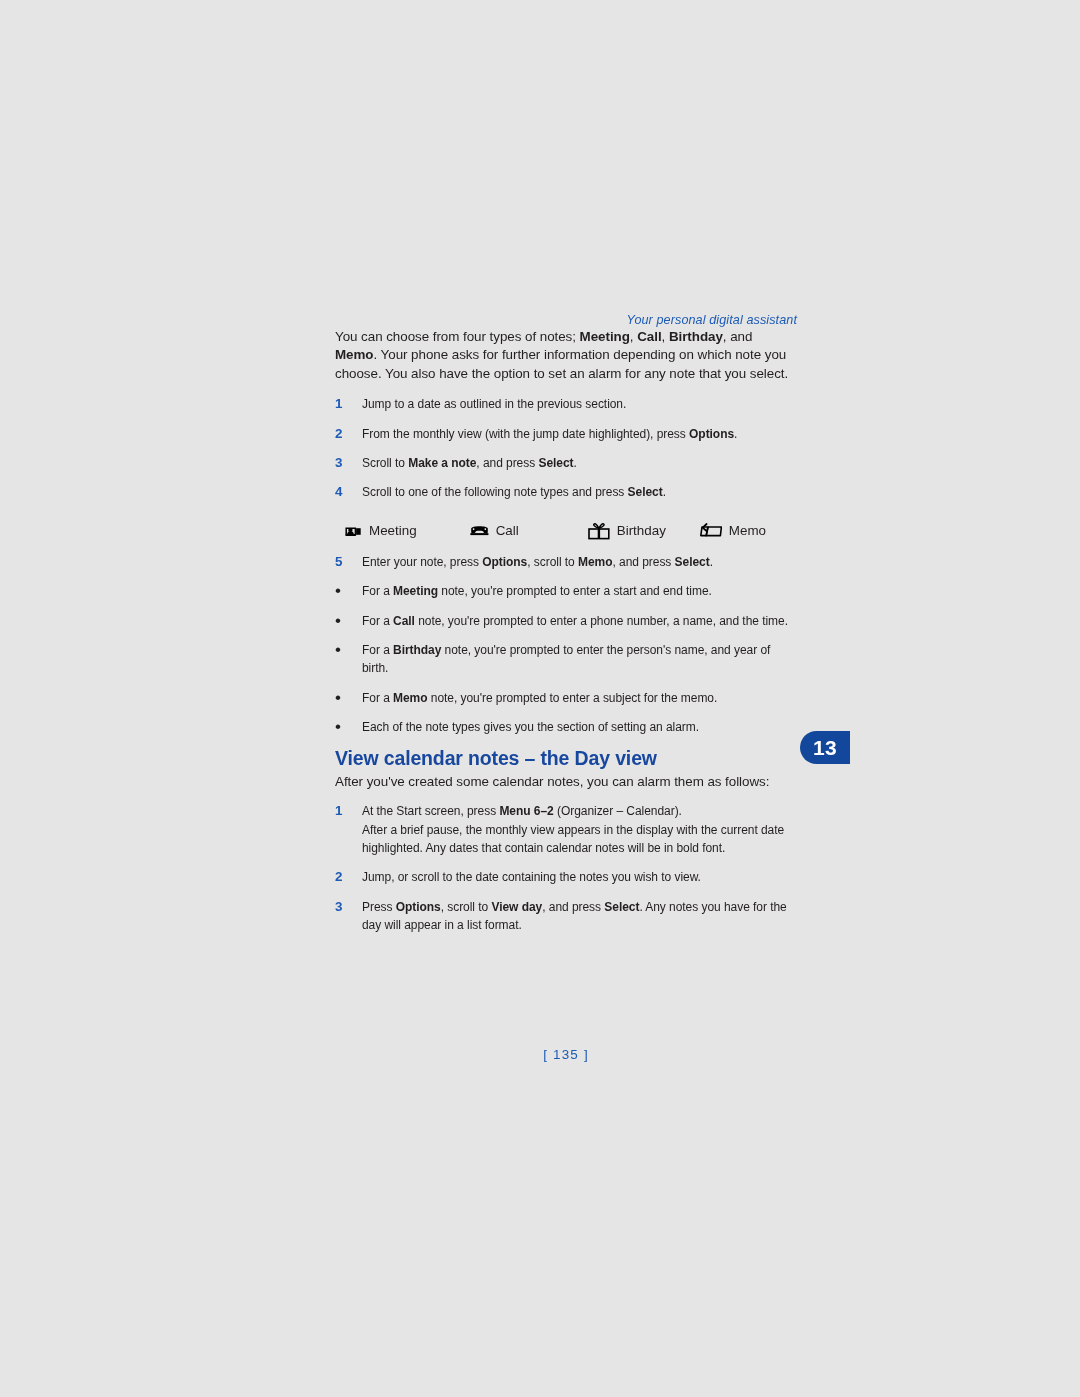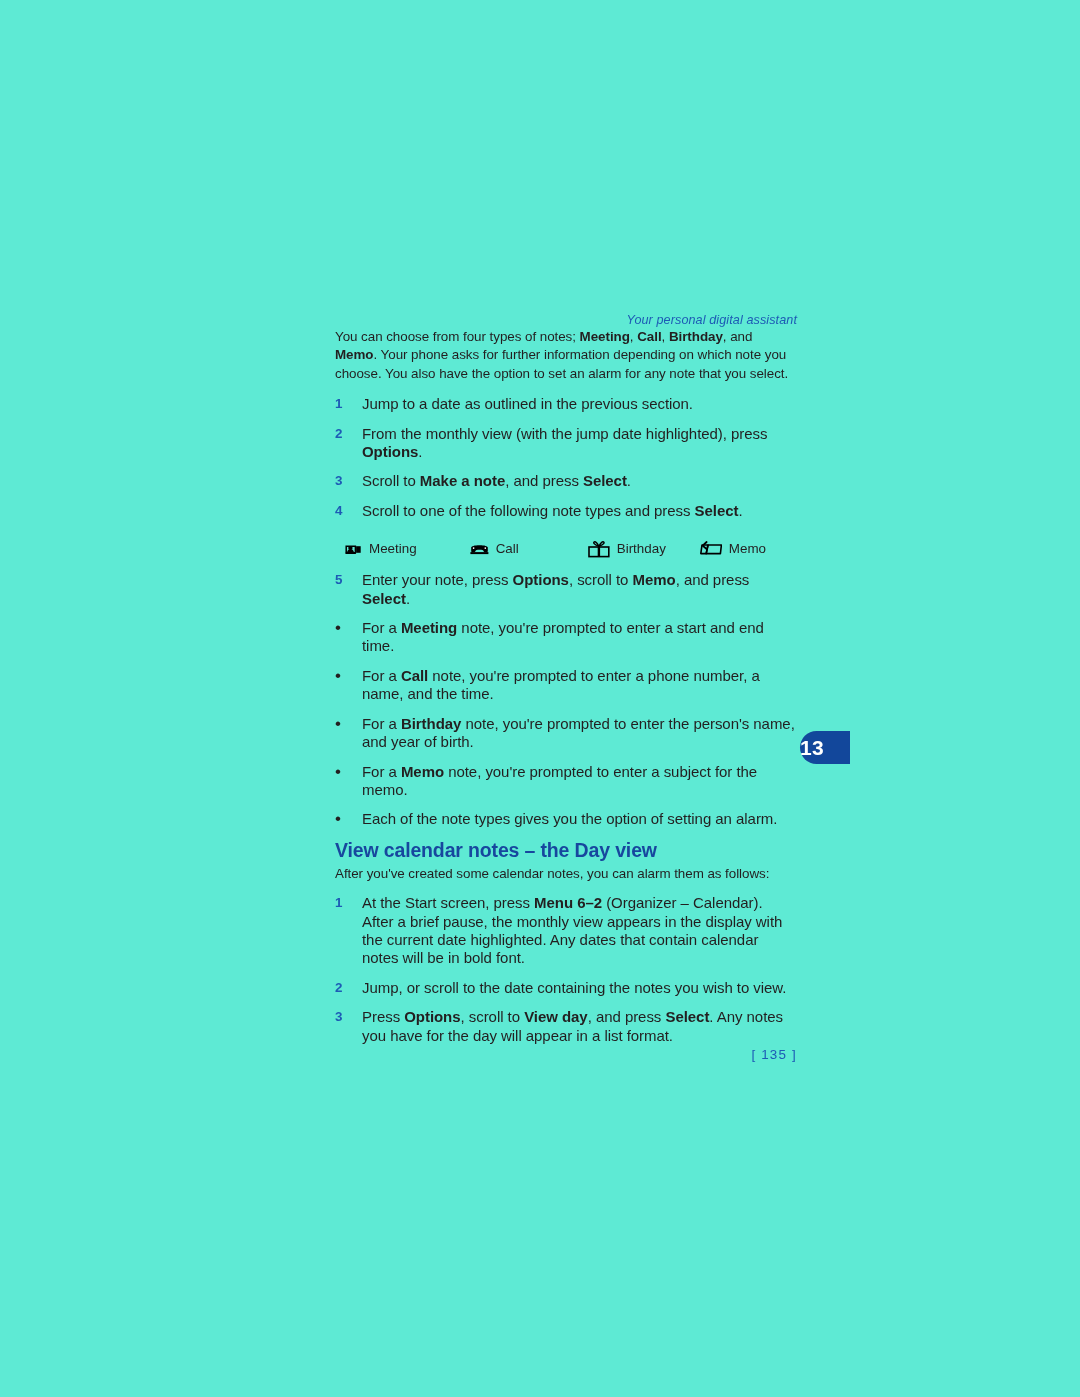--- a/index.html
+++ b/index.html
@@ -15,21 +15,21 @@
     -webkit-font-smoothing: antialiased;
   }
 
   
   #page {
     position: absolute;
     left: 0; top: 0;
     width: 1080px;
     height: 1397px;
     overflow: hidden;
-    background: #5eead4;
+    background: #e5e5e5;
   }
 
   
   #content {
     position: absolute;
     left: 335px;
     top: 312px;
     width: 462px;
   }
 
@@ -92,21 +92,21 @@
     text-align: left;
   }
   .step-marker.bullet {
     color: #231f20;
     font-weight: normal;
     font-size: 17px;
     line-height: 18.4px;
   }
   .step-text {
     flex: 1 1 auto;
-    font-size: 15px;
+    font-size: 12px;
     line-height: 18.4px;
     color: #231f20;
     letter-spacing: -0.05px;
   }
 
   
   .icon-legend {
     display: flex;
     align-items: center;
     margin-top: 18px;
@@ -141,31 +141,31 @@
     top: 731px;
     width: 50px;
     height: 33px;
     background: #12479b;
     border-top-left-radius: 17px;
     border-bottom-left-radius: 17px;
     color: #ffffff;
     font-size: 21px;
     font-weight: bold;
     line-height: 33px;
-    text-align: left;
+    text-align: center;
     letter-spacing: 0.3px;
   }
 
   
   #folio {
     position: absolute;
     left: 335px;
     top: 1047px;
     width: 462px;
-    text-align: right;
+    text-align: center;
     font-size: 13.4px;
     color: #1d5bb5;
     letter-spacing: 1.2px;
   }
 </style>
 </head>
 <body>
 
 <div id="page">
 
@@ -269,21 +269,21 @@
       <li class="step-row">
         <span class="step-marker bullet">•</span>
         <span class="step-text">For a <b>Birthday</b> note, you're prompted to enter the person's name, and year of birth.</span>
       </li>
       <li class="step-row">
         <span class="step-marker bullet">•</span>
         <span class="step-text">For a <b>Memo</b> note, you're prompted to enter a subject for the memo.</span>
       </li>
       <li class="step-row">
         <span class="step-marker bullet">•</span>
-        <span class="step-text">Each of the note types gives you the option of setting an alarm.</span>
+        <span class="step-text">Each of the note types gives you the section of setting an alarm.</span>
       </li>
     </ol>
 
     <h1 class="section-heading second">View calendar notes – the Day view</h1>
 
     <p class="body">After you've created some calendar notes, you can alarm them as follows:</p>
 
     <ol class="steps">
       <li class="step-row">
         <span class="step-marker">1</span>

